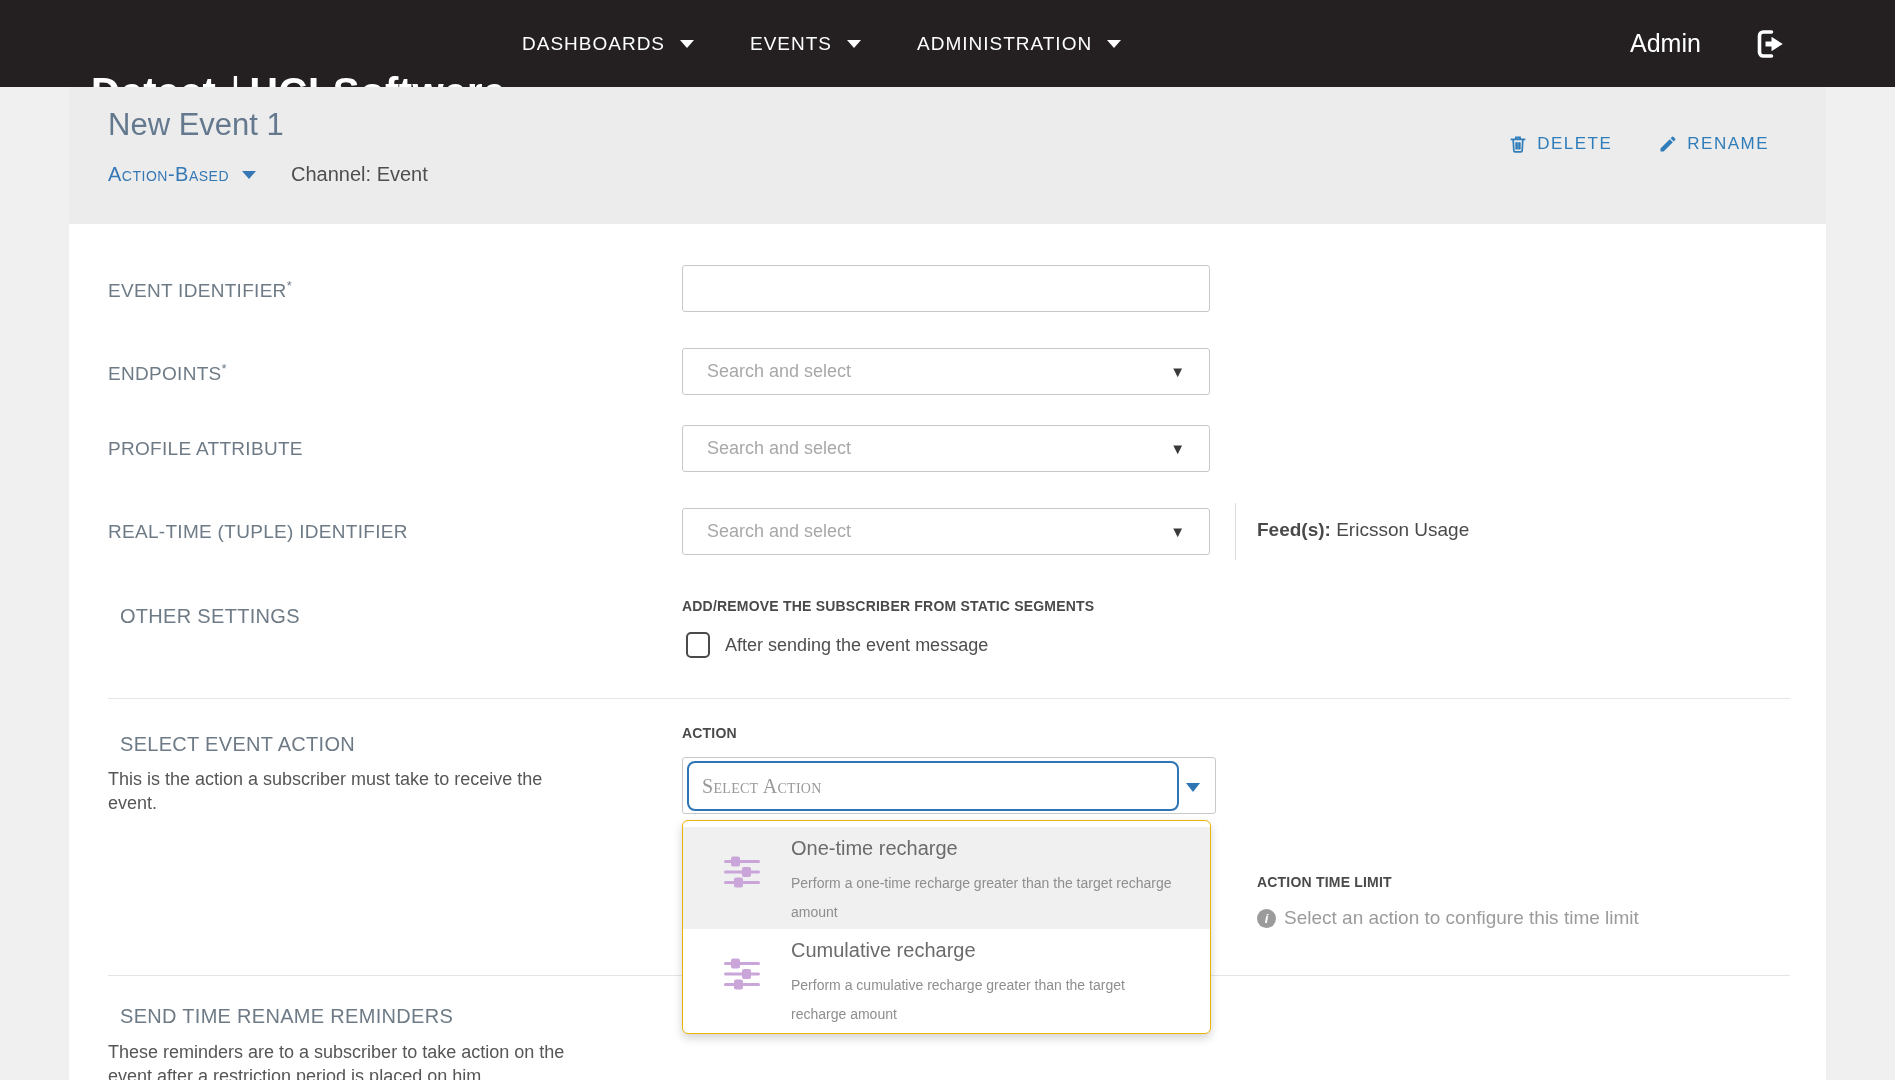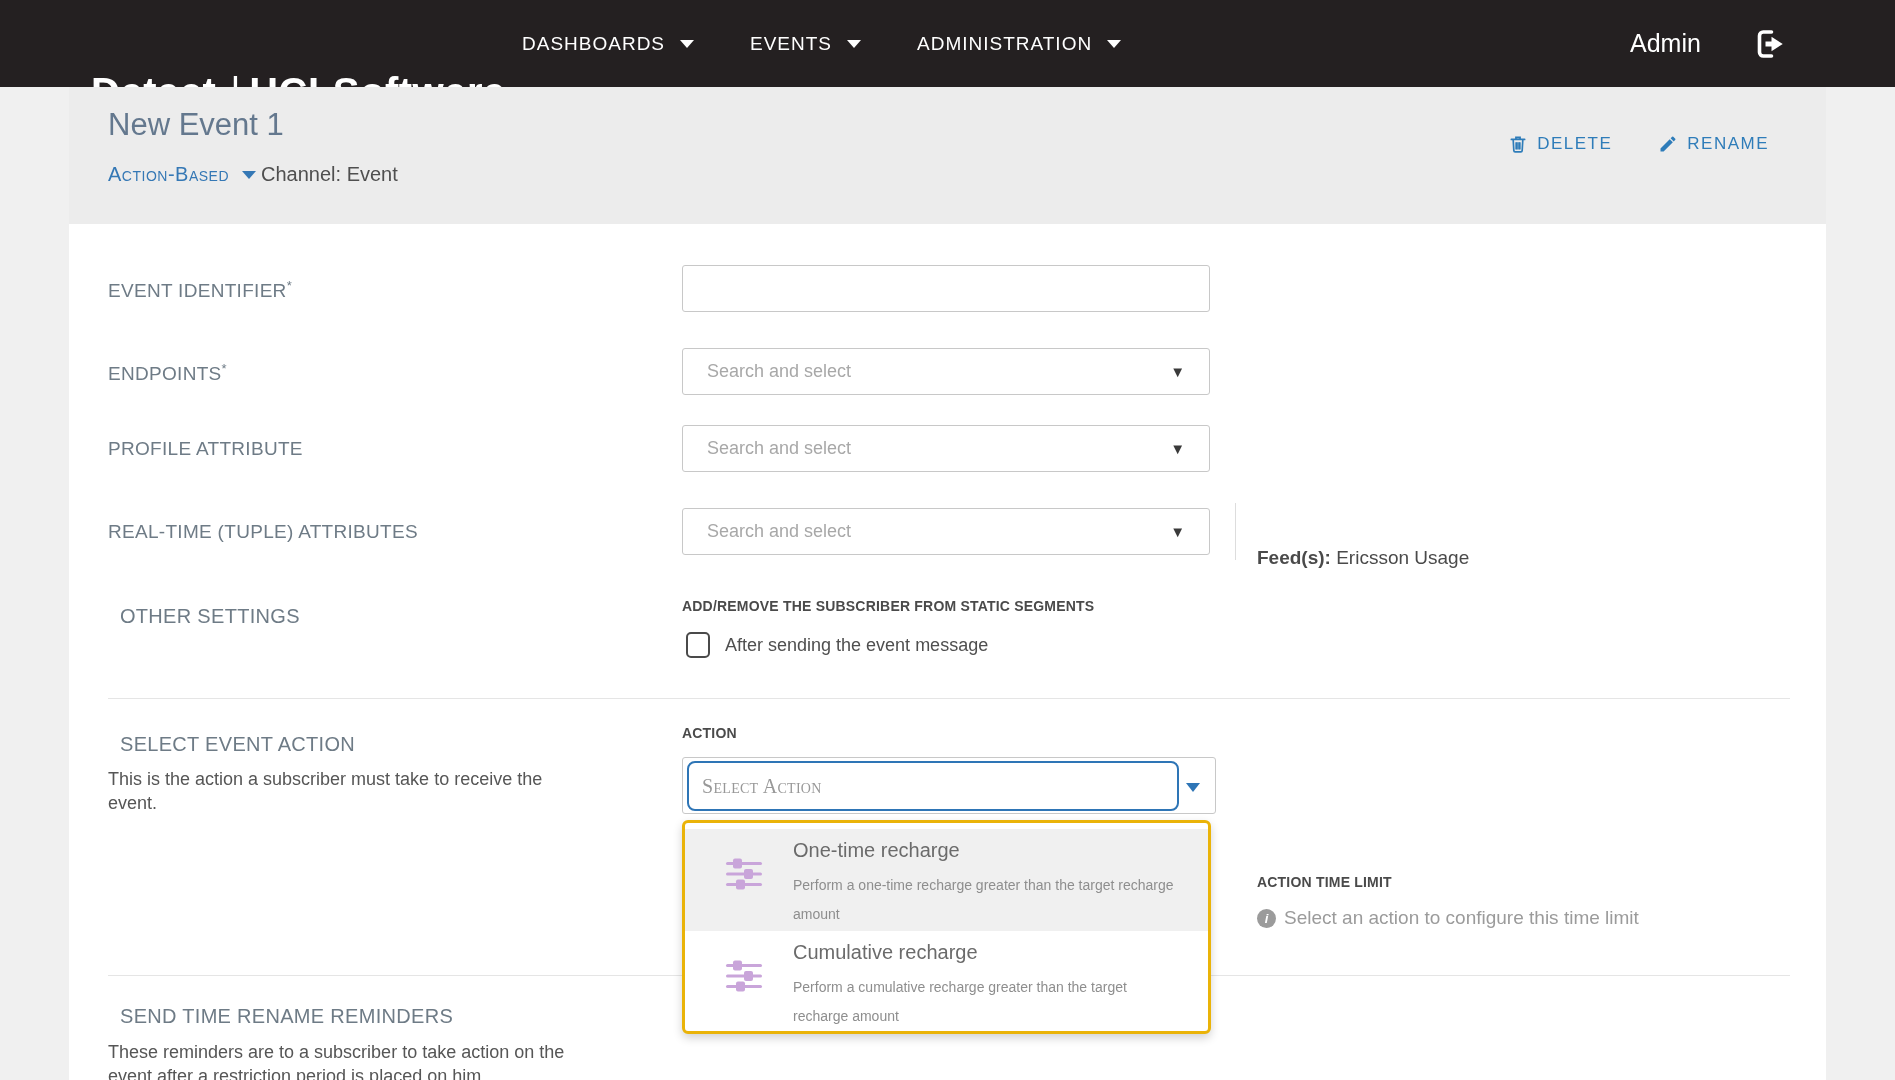--- a/index.html
+++ b/index.html
@@ -22,49 +22,49 @@
   .admin { position:absolute; left:1630px; top:0; height:87px; display:flex; align-items:center; color:#fff; font-size:25px; cursor:pointer; }
   .logout { position:absolute; left:1752px; top:26px; width:36px; height:36px; cursor:pointer; }
 
   
   .card { position:absolute; left:69px; top:87px; width:1757px; height:993px; background:#fff; }
   .card-header { position:absolute; left:0; top:0; width:100%; height:137px; background:#ececec; }
   .page-title { position:absolute; left:39px; top:20px; font-size:31px; color:#64788e; }
   .subline { position:absolute; left:39px; top:76px; display:flex; align-items:center; font-size:20px; }
   .event-type { color:#3578b5; font-variant:small-caps; letter-spacing:.5px; cursor:pointer; display:flex; align-items:center; gap:13px;}
   .caret-down-blue { width:0; height:0; border-left:7px solid transparent; border-right:7px solid transparent; border-top:8px solid #3578b5; }
-  .channel { color:#4f4f4f; margin-left:5px; }
+  .channel { color:#4f4f4f; margin-left:35px; }
   .header-actions { position:absolute; right:57px; top:46px; display:flex; gap:46px; }
   .hdr-btn { display:flex; align-items:center; gap:9px; color:#2e7cb9; font-size:17px; letter-spacing:1.5px; cursor:pointer; }
 
   
   .flabel { position:absolute; left:39px; font-size:19px; color:#6e7b86; letter-spacing:.3px; }
   .flabel sup { font-size:13px; }
   .section-h { position:absolute; left:39px; font-size:20px; color:#6e7b86; letter-spacing:.3px;margin-left:12px; }
   .text-input { position:absolute; left:613px; width:528px; height:47px; border:1px solid #c8c8c8; border-radius:3px; background:#fff; font-size:18px; padding:0 20px; color:#333; outline:none; }
   .sel-box { position:absolute; left:613px; width:528px; height:47px; border:1px solid #c8c8c8; border-radius:3px; background:#fff; cursor:pointer; display:flex; align-items:center; }
   .sel-ph { color:#a8a8a8; font-size:18px; padding-left:24px; flex:1; }
   .sel-caret { color:#3a3a3a; font-size:15px; padding-right:24px; }
   .vdiv { position:absolute; left:1166px; top:416px; width:1px; height:57px; background:#ddd; }
-  .feeds { position:absolute; left:1188px; top:432px; font-size:19px; color:#4a4a4a;margin-top:28px; }
+  .feeds { position:absolute; left:1188px; top:432px; font-size:19px; color:#4a4a4a; }
   .feeds b { font-weight:bold; }
   .mini-h { position:absolute; font-size:14px; font-weight:bold; color:#4a4a4a; letter-spacing:.2px; }
   .checkbox { position:absolute; left:617px; top:545px; width:24px; height:26px; border:2px solid #4a4a4a; border-radius:5px; background:#fff; cursor:pointer; }
   .cb-label { position:absolute; left:656px; top:548px; font-size:18px; color:#4f4f4f; }
   .hdiv { position:absolute; left:39px; width:1682px; height:1px; background:#e5e5e5; }
   .para { position:absolute; left:39px; font-size:18px; color:#565656; line-height:24px; }
 
   
   .combo { position:absolute; left:613px; top:670px; width:534px; height:57px; border:1px solid #c8c8c8; border-radius:3px; background:#fff; }
   .combo-inner { position:absolute; left:4px; top:3px; width:492px; height:50px; border:2px solid #2e75b6; border-radius:8px; display:flex; align-items:center; cursor:text;font-family:Liberation Serif, serif; }
   .combo-ph { font-variant:small-caps; color:#989898; font-size:20px; padding-left:13px; letter-spacing:.3px; }
   .combo-caret { position:absolute; right:15px; top:25px; width:0; height:0; border-left:7px solid transparent; border-right:7px solid transparent; border-top:9px solid #2e75b6; cursor:pointer; }
 
   
-  .menu { position:absolute; left:613px; top:733px; width:529px; height:214px; background:#fff; border:3px solid #eab308; border-radius:6px; box-shadow:0 4px 10px rgba(0,0,0,.18); padding-top:6px; z-index:5; overflow:hidden; }
+  .menu { position:absolute; left:613px; top:733px; width:529px; height:214px; background:#fff; border:1px solid #eab308; border-radius:6px; box-shadow:0 4px 10px rgba(0,0,0,.18); padding-top:6px; z-index:5; overflow:hidden; }
   .opt { position:relative; height:102px; cursor:pointer; }
   .opt.hl { background:#f0f0f0; }
   .opt-icon { position:absolute; left:40px; top:26px; width:38px; height:38px; }
   .opt-title { position:absolute; left:108px; top:10px; font-size:20px; color:#6b6b6b; }
   .opt-desc { position:absolute; left:108px; top:42px; width:388px; font-size:14px; color:#8e8e8e; line-height:29px; }
 
   
   .tl-label { left:1188px; top:787px; }
   .hint { position:absolute; left:1188px; top:820px; display:flex; align-items:center; gap:8px; color:#9b9b9b; font-size:19px; }
   .info-i { width:19px; height:19px; border-radius:50%; background:#9b9b9b; color:#fff; font-size:13px; font-weight:bold; display:flex; align-items:center; justify-content:center; font-style:italic; }
@@ -130,21 +130,21 @@
     <span class="sel-ph">Search and select</span>
     <span class="sel-caret">▼</span>
   </div>
 
   <div class="flabel" style="top:351px">PROFILE ATTRIBUTE</div>
   <div class="sel-box" style="top:338px">
     <span class="sel-ph">Search and select</span>
     <span class="sel-caret">▼</span>
   </div>
 
-  <div class="flabel" style="top:434px">REAL-TIME (TUPLE) ATTRIBUTES</div>
+  <div class="flabel" style="top:434px">REAL-TIME (TUPLE) IDENTIFIER</div>
   <div class="sel-box" style="top:421px">
     <span class="sel-ph">Search and select</span>
     <span class="sel-caret">▼</span>
   </div>
   <div class="vdiv"></div>
   <div class="feeds"><b>Feed(s):</b> <span>Ericsson Usage</span></div>
 
   <div class="section-h" style="top:518px">OTHER SETTINGS</div>
   <div class="mini-h" style="left:613px; top:511px">ADD/REMOVE THE SUBSCRIBER FROM STATIC SEGMENTS</div>
   <div class="checkbox"></div>

